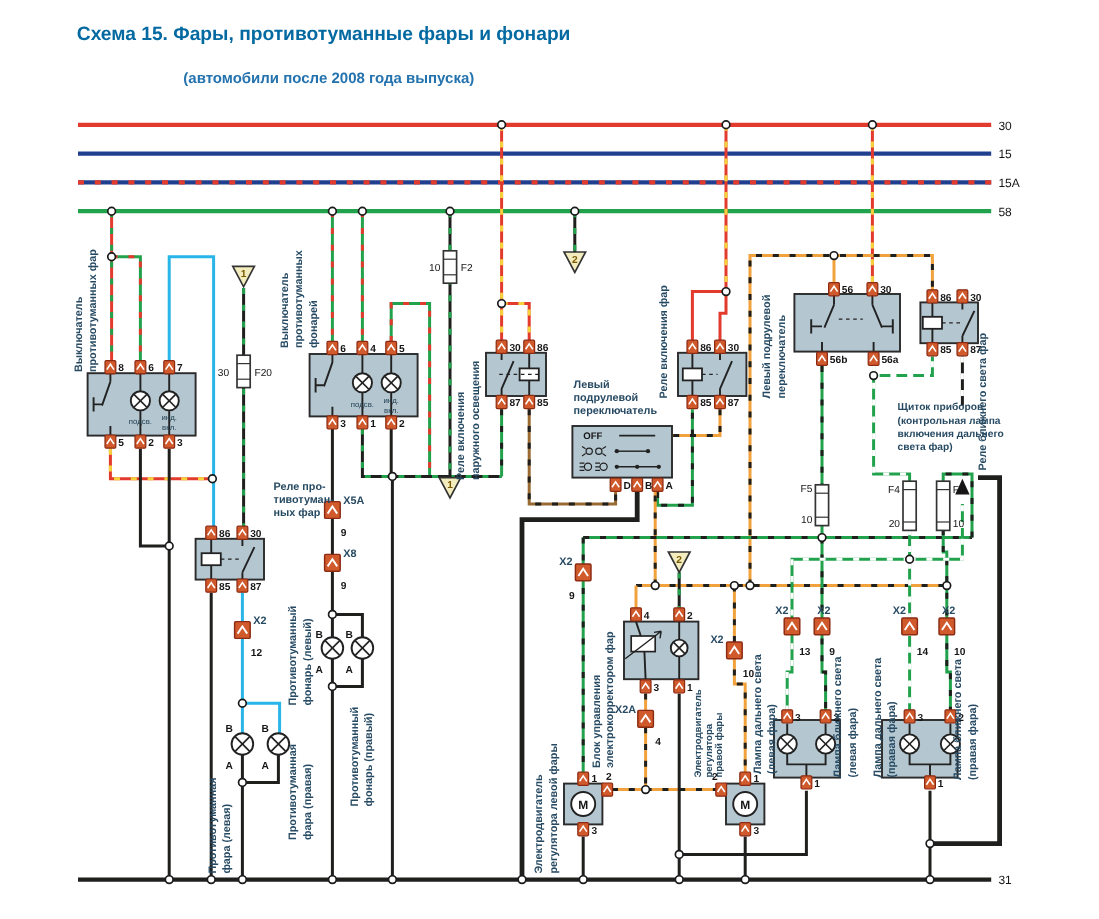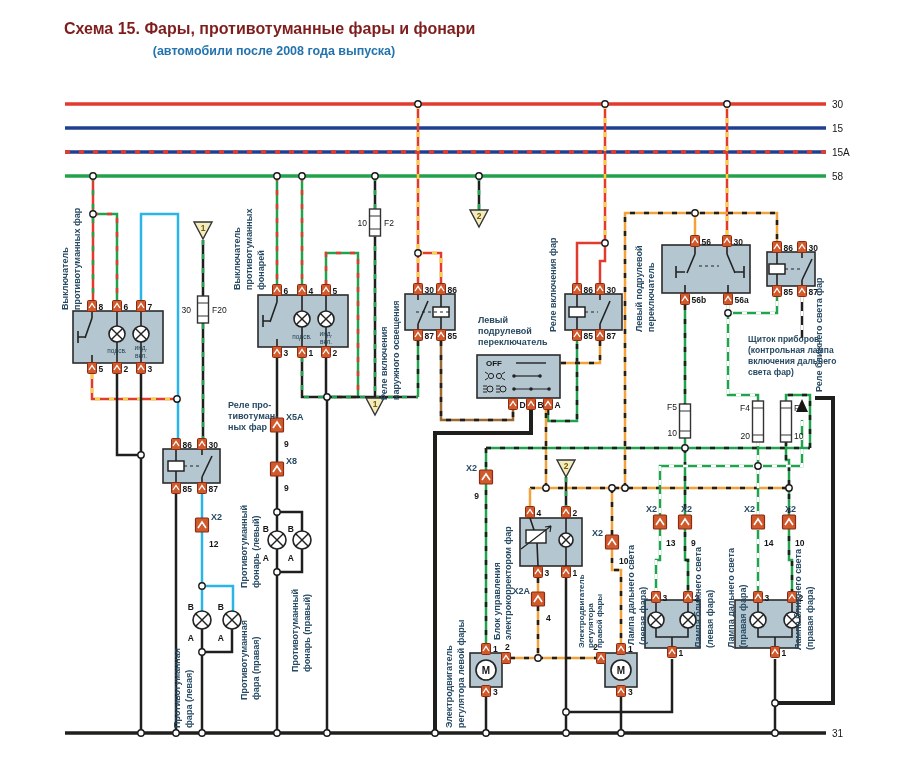--- a/index.html
+++ b/index.html
@@ -1,19 +1,19 @@
 <!DOCTYPE html>
 <html><head>
 <meta charset="utf-8">
 <style>
   html,body{margin:0;padding:0;background:#ffffff;}
   body{width:916px;height:766px;position:relative;font-family:"Liberation Sans",sans-serif;overflow:hidden;}
   #header{position:absolute;left:64px;top:20px;width:560px;z-index:5;}
-  #title{font-size:16px;font-weight:bold;color:#7f1d1d;}
-  #subtitle{font-size:12.5px;font-weight:bold;color:#2473ae;text-align:center;width:420px;margin-top:6px;}
+  #title{font-size:16px;font-weight:bold;color:#0369a1;}
+  #subtitle{font-size:12.5px;font-weight:bold;color:#2473ae;text-align:center;width:420px;margin-top:20px;}
   #schematic{position:absolute;left:0;top:0;width:916px;height:766px;}
   svg text{font-family:"Liberation Sans",sans-serif;}
 </style>
 </head>
 <body>
 
 <div id="header">
   <div id="title">Схема 15. Фары, противотуманные фары и фонари</div>
   <div id="subtitle">(автомобили после 2008 года выпуска)</div>
 </div>

